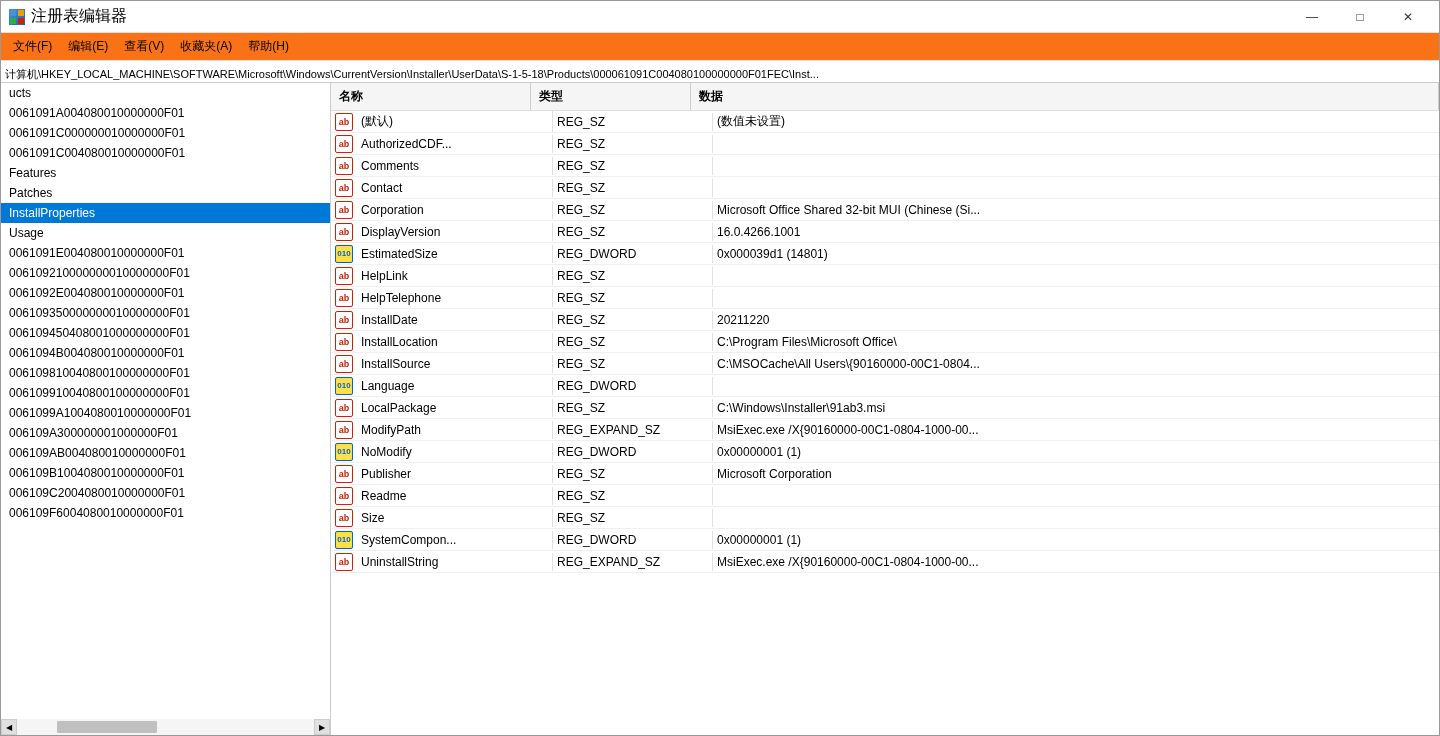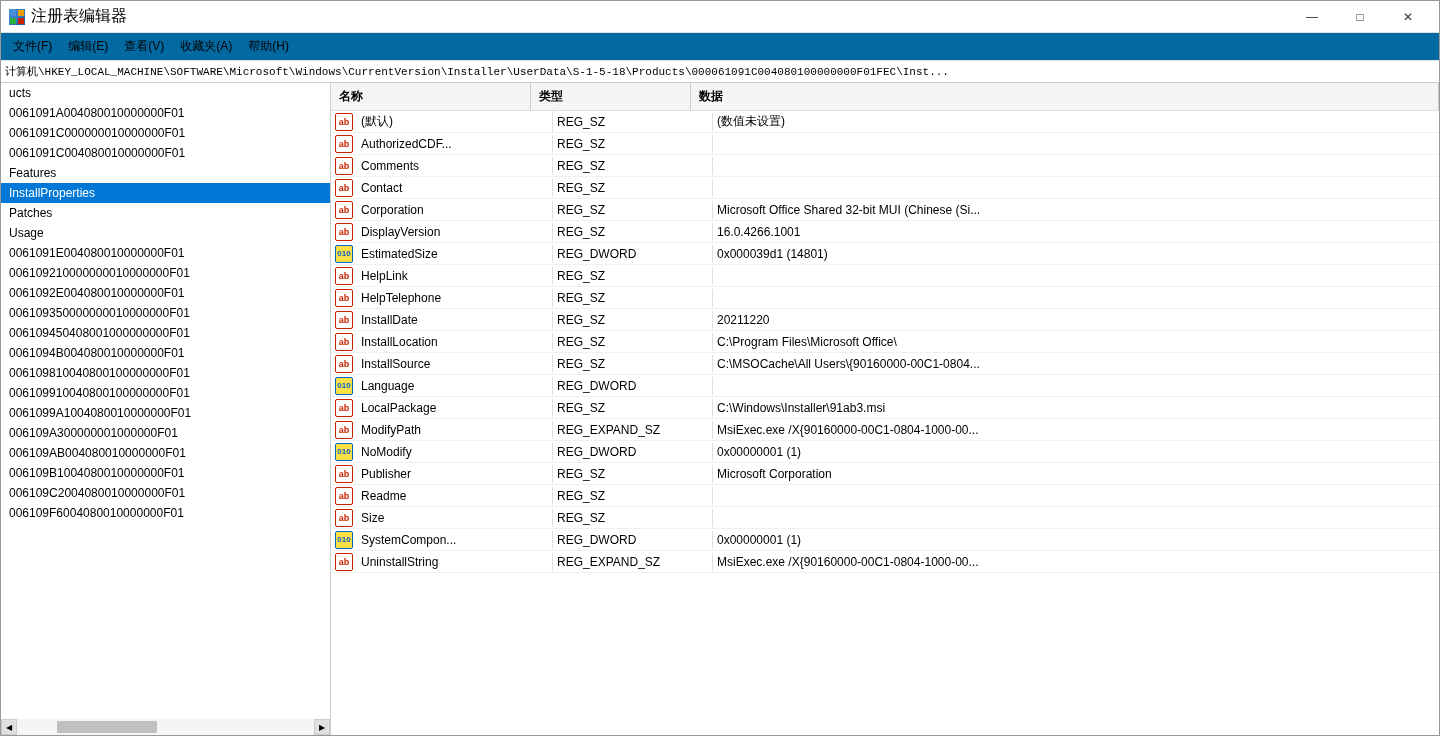--- a/index.html
+++ b/index.html
@@ -65,46 +65,45 @@
       display: flex;
       align-items: center;
       justify-content: center;
       font-size: 12px;
       color: #333;
     }
 
     
     .menu-bar {
       height: 28px;
-      background: #0369a1;
+      background: #f97316;
       display: flex;
       align-items: center;
       padding: 0 4px;
       border-bottom: 1px solid #e0e0e0;
       flex-shrink: 0;
     }
 
     .menu-item {
       padding: 4px 8px;
       cursor: pointer;
       font-size: 12px;
       color: #000;
     }
 
     
     .address-bar {
       height: 22px;
       background: #fff;
       border-bottom: 1px solid #ccc;
       display: flex;
-      align-items: center;
+      align-items: flex-end;
       padding: 0 4px;
       flex-shrink: 0;
       overflow: hidden;
-      font-family: Liberation Mono, monospace;
     }
 
     .address-text {
       font-size: 11px;
       color: #000;
       white-space: nowrap;
     }
 
     
     .main-content {
@@ -314,22 +313,22 @@
 
     <div class="left-panel">
       <div class="left-panel-scroll">
 
         <div id="tree-container">
             <div class="tree-item">ucts</div>
             <div class="tree-item">0061091A004080010000000F01</div>
             <div class="tree-item">0061091C000000010000000F01</div>
             <div class="tree-item">0061091C004080010000000F01</div>
             <div class="tree-item">Features</div>
+            <div class="tree-item">Patches</div>
             <div class="tree-item selected">InstallProperties</div>
-            <div class="tree-item">Patches</div>
             <div class="tree-item">Usage</div>
             <div class="tree-item">0061091E004080010000000F01</div>
             <div class="tree-item">006109210000000010000000F01</div>
             <div class="tree-item">0061092E004080010000000F01</div>
             <div class="tree-item">006109350000000010000000F01</div>
             <div class="tree-item">006109450408001000000000F01</div>
             <div class="tree-item">0061094B004080010000000F01</div>
             <div class="tree-item">006109810040800100000000F01</div>
             <div class="tree-item">006109910040800100000000F01</div>
             <div class="tree-item">0061099A1004080010000000F01</div>

